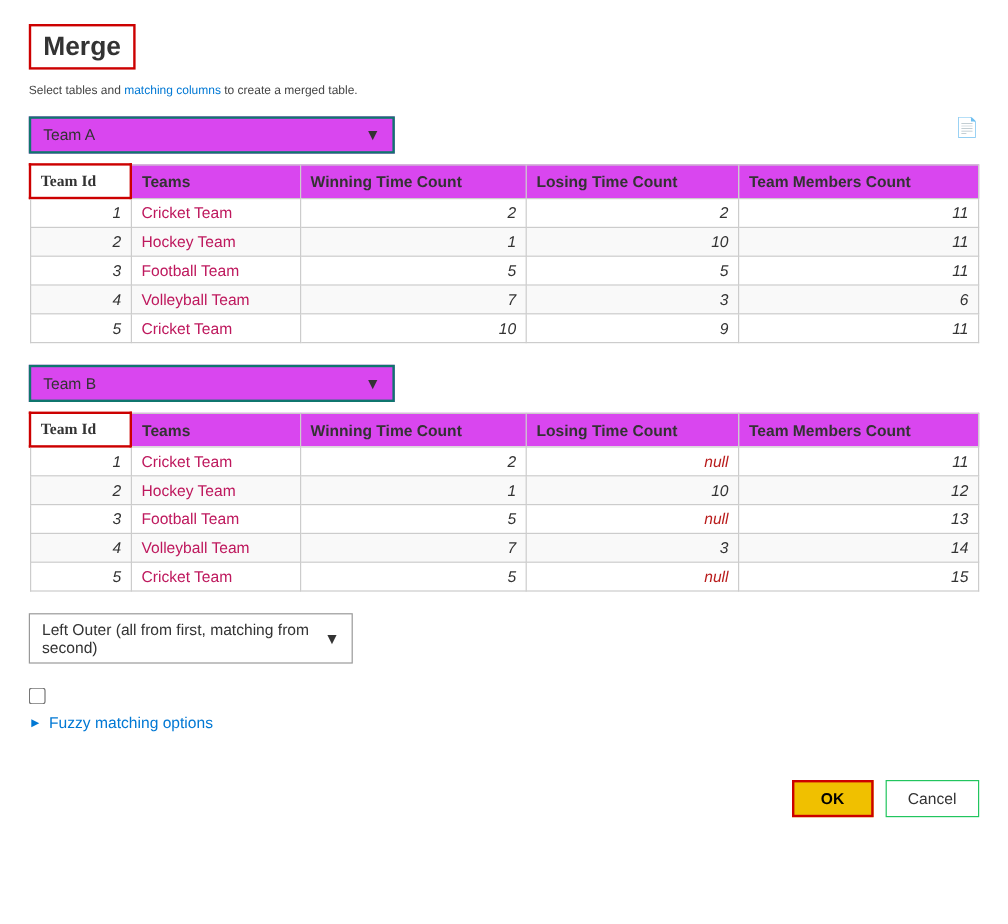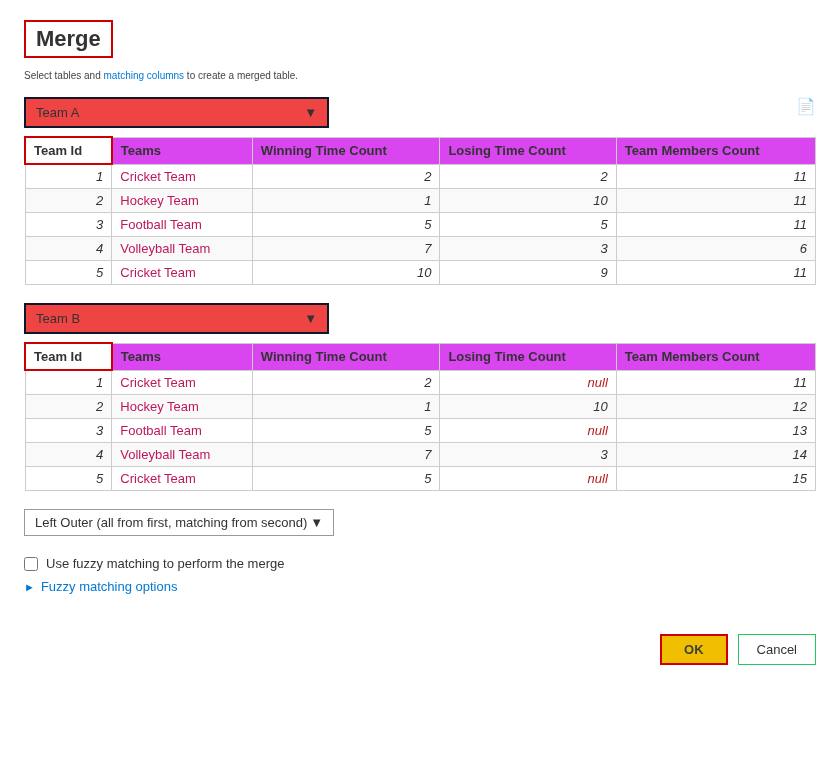--- a/index.html
+++ b/index.html
@@ -33,27 +33,27 @@
     .subtitle span {
       color: #0078d4;
     }
 
     .section {
       margin-bottom: 18px;
       position: relative;
     }
 
     .dropdown-box {
-      border: 2px solid #0f172a;
+      border: 2px solid #0f766e;
       display: inline-flex;
       align-items: center;
       justify-content: space-between;
       width: 305px;
       padding: 6px 10px;
-      background: #ef4444;
+      background: #d946ef;
       cursor: pointer;
       margin-bottom: 8px;
     }
     .dropdown-box span {
       font-size: 13px;
       color: #333;
     }
     .dropdown-arrow {
       font-size: 10px;
       color: #666;
@@ -77,20 +77,21 @@
       background: #d946ef;
       border: 1px solid #ccc;
       padding: 5px 8px;
       text-align: left;
       font-weight: 600;
       color: #333;
     }
     table thead tr th.selected-col {
       border: 2px solid #cc0000;
       background: #fff;
+      font-family: Liberation Serif, serif;
     }
 
     table tbody tr td {
       border: 1px solid #ccc;
       padding: 4px 8px;
       color: #333;
     }
     table tbody tr td.num {
       text-align: right;
       font-style: italic;
@@ -118,21 +119,21 @@
     .join-kind-label {
       font-size: 13px;
       font-weight: 600;
       margin-bottom: 6px;
       color: #333;
     }
     .join-dropdown {
       display: inline-flex;
       align-items: center;
       justify-content: space-between;
-      width: 310px;
+      width: 270px;
       border: 1px solid #999;
       padding: 5px 10px;
       background: #fff;
       cursor: pointer;
       margin-bottom: 10px;
     }
     .join-dropdown span {
       font-size: 13px;
       color: #333;
     }
@@ -175,21 +176,21 @@
       margin-top: 40px;
       padding-bottom: 10px;
     }
     .btn-ok {
       background: #f0c000;
       border: 2px solid #cc0000;
       padding: 6px 22px;
       font-size: 13px;
       font-weight: 600;
       cursor: pointer;
-      color: #404040;
+      color: #000000;
     }
     .btn-cancel {
       background: #fff;
       border: 1px solid #22c55e;
       padding: 6px 18px;
       font-size: 13px;
       cursor: pointer;
       color: #333;
     }
   </style>
@@ -329,21 +330,20 @@
 <div class="join-kind-section">
   <div class="join-dropdown">
     <span>Left Outer (all from first, matching from second)</span>
     <span class="dropdown-arrow">▼</span>
   </div>
 </div>
 
 
 <div class="checkbox-row">
   <input type="checkbox" id="fuzzy-cb" style="">
-  <label for="fuzzy-cb">Use fuzzy matching to perform the merge</label>
 </div>
 
 
 <div class="fuzzy-options">
   <span class="chevron">►</span>
   <a href="#">Fuzzy matching options</a>
 </div>
 
 
 <div class="footer-buttons">

